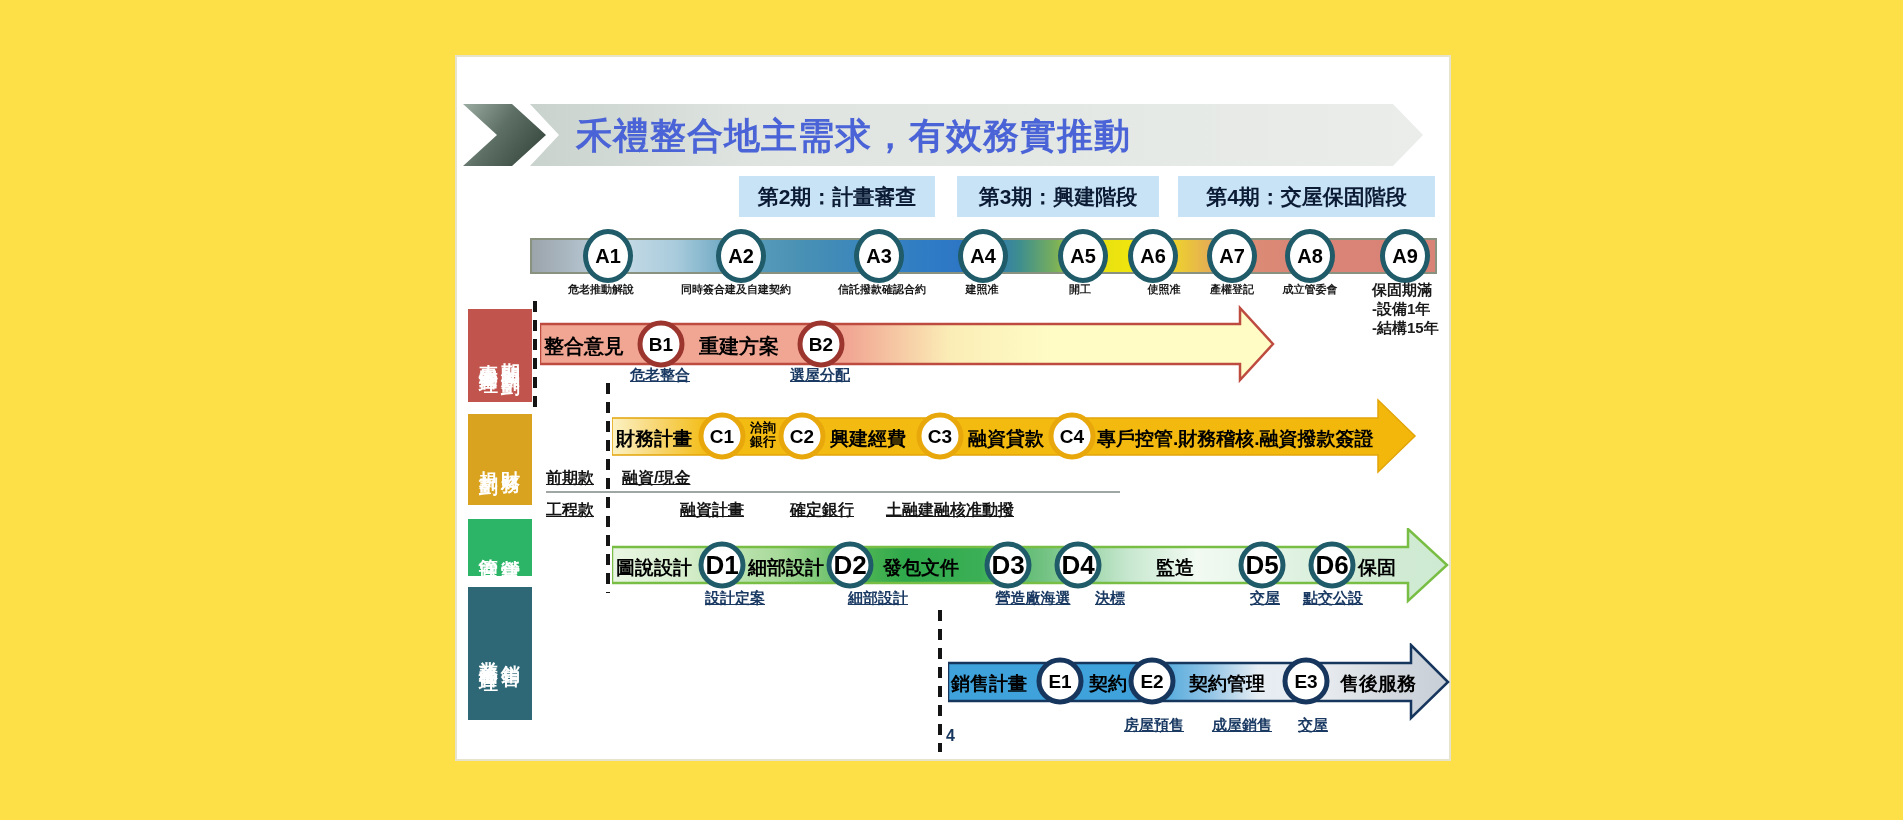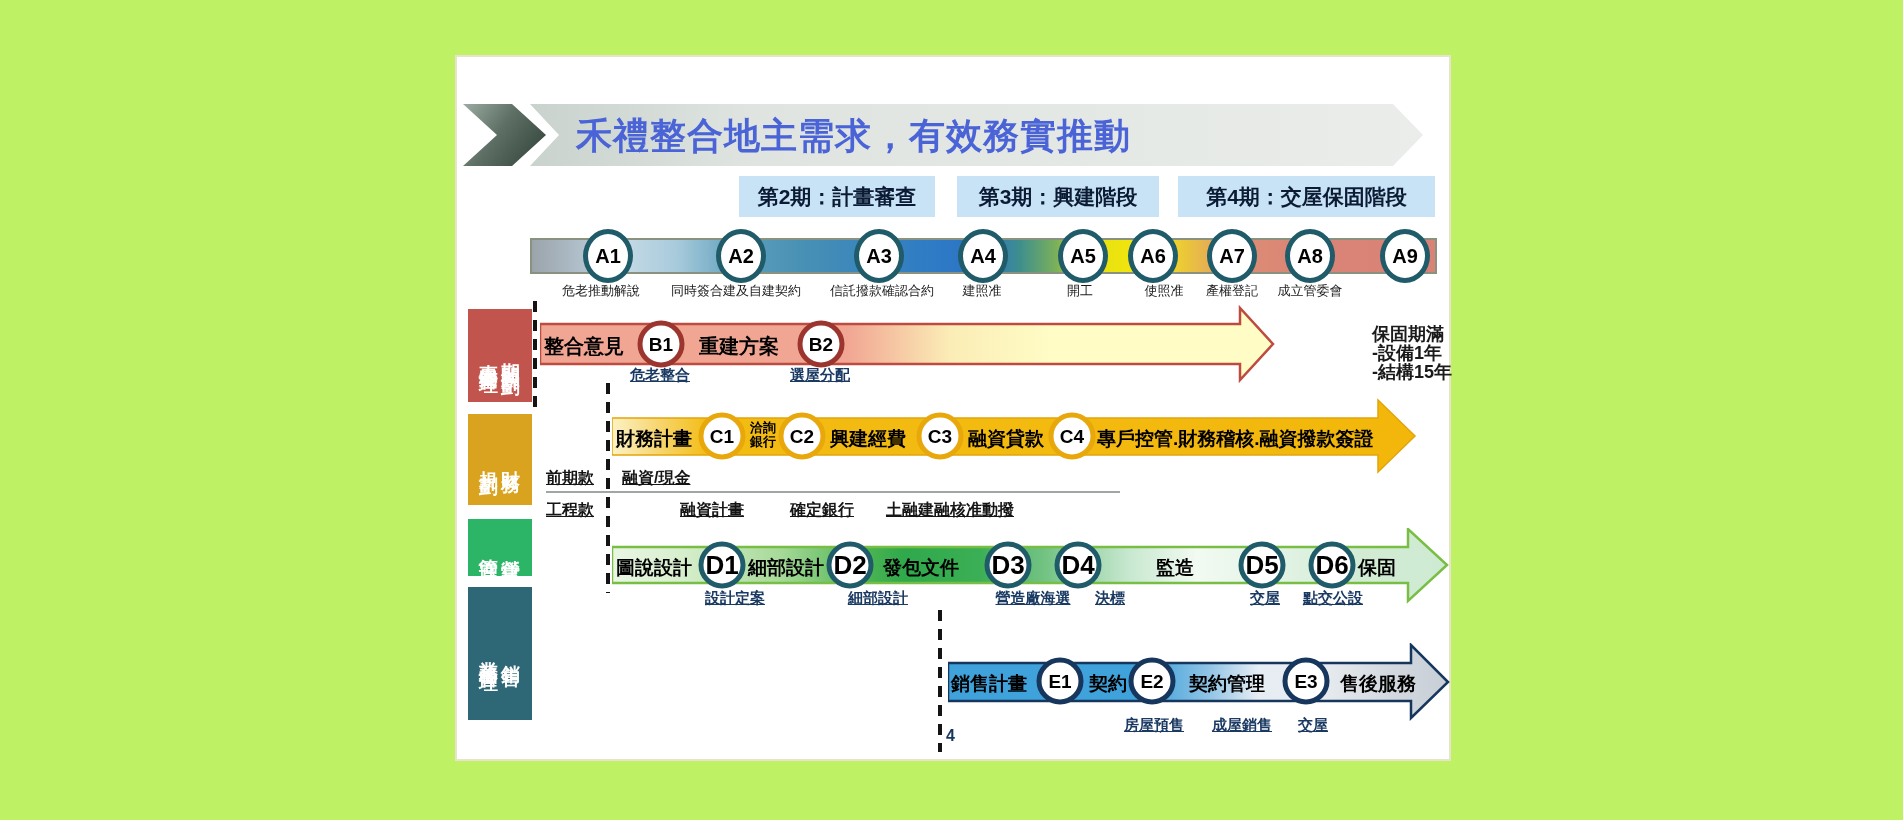--- a/index.html
+++ b/index.html
@@ -1,31 +1,31 @@
 <!DOCTYPE html>
 <html><head>
 <meta charset="utf-8">
 <style>
   html,body{margin:0;padding:0;background:#fff;font-family:"Liberation Sans",sans-serif;}
-  #stage{position:relative;width:1903px;height:820px;background:#bef264;overflow:hidden;}
+  #stage{position:relative;width:1903px;height:820px;background:#fde047;overflow:hidden;}
   .abs{position:absolute;}
   .card{position:absolute;left:455px;top:55px;width:996px;height:706px;border:2px solid #E7E4CB;background:#fff;box-sizing:border-box;}
   .phasebox{position:absolute;top:176px;height:41px;background:#C9E3F6;color:#0B1B33;font-weight:bold;font-size:21px;line-height:41px;text-align:center;white-space:nowrap;}
   .titletext{position:absolute;left:576px;top:112px;font-size:36px;font-weight:bold;color:#4A63D6;white-space:nowrap;letter-spacing:1px;}
   .abar{position:absolute;left:530px;top:238px;width:907px;height:36px;box-sizing:border-box;border:2px solid #89927F;
     background:linear-gradient(90deg,#9CA4AB 0%,#AAB8C2 4%,#C6DAE6 10%,#A8CBDC 16%,#5E9FBC 23%,#4890B4 30%,#3884BE 38%,#2E7AC6 45%,#2D72C2 50%,#3E8E8E 54%,#7AB05A 58%,#E6E112 62%,#F1E50D 67%,#EED32C 71%,#E5AE54 75%,#DC8C74 79%,#DA8478 86%,#D98276 100%);}
   .node{position:absolute;background:#fff;border-radius:50%;display:flex;align-items:center;justify-content:center;
     font-weight:bold;color:#000;transform:translate(-50%,-50%);white-space:nowrap;box-sizing:border-box;}
   .node-a{width:50px;height:54px;border:5px solid #1F5B68;font-size:20px;}
   .node-b{width:47px;height:47px;border:5px solid #9C352E;font-size:19px;}
   .node-c{width:47px;height:47px;border:5px solid #E8A70B;font-size:19px;}
   .node-d{width:47px;height:47px;border:5px solid #1F5B68;font-size:26px;}
   .node-e{width:47px;height:47px;border:5px solid #17365D;font-size:19px;}
-  .alabel{position:absolute;font-size:13px;font-weight:normal;color:#1A1A1A;white-space:nowrap;transform:translateX(-50%);}
-  .alabel9{position:absolute;font-size:18px;font-weight:bold;color:#1A1A1A;white-space:nowrap;margin-top:41px;}
+  .alabel{position:absolute;font-size:11px;font-weight:bold;color:#1A1A1A;white-space:nowrap;transform:translateX(-50%);}
+  .alabel9{position:absolute;font-size:15px;font-weight:bold;color:#1A1A1A;white-space:nowrap;}
   .bandtext{position:absolute;font-size:19px;font-weight:bold;color:#000;white-space:nowrap;}
   .ms{position:absolute;font-size:15px;font-weight:bold;color:#1B3A63;text-decoration:underline;white-space:nowrap;transform:translateX(-50%);}
   .fin{position:absolute;font-size:16px;font-weight:bold;color:#151515;text-decoration:underline;white-space:nowrap;}
   .finc{position:absolute;font-size:16px;font-weight:bold;color:#151515;text-decoration:underline;white-space:nowrap;transform:translateX(-50%);}
   .sidebar{position:absolute;left:468px;width:64px;display:flex;flex-direction:row;align-items:center;justify-content:center;gap:3px;color:#fff;font-weight:bold;}
   .sidebar span{writing-mode:vertical-rl;text-orientation:upright;font-size:19px;letter-spacing:4px;line-height:1;}
   .dashv{position:absolute;width:4px;background:repeating-linear-gradient(180deg,#141414 0 11px,transparent 11px 19px);}
   .grayline{position:absolute;left:546px;top:491px;width:574px;height:2px;background:#9FA6A4;}
   .banklines{position:absolute;transform:translateX(-50%);font-size:13px;font-weight:bold;color:#000;text-align:center;line-height:14px;white-space:nowrap;}
   .pagenum{position:absolute;left:946px;top:727px;font-size:16px;font-weight:bold;color:#17365D;}

